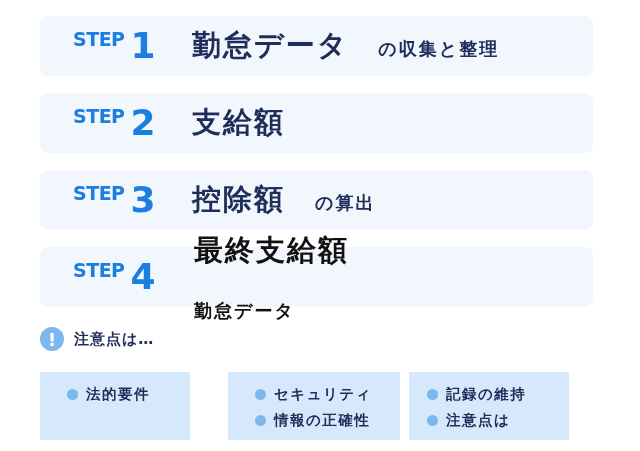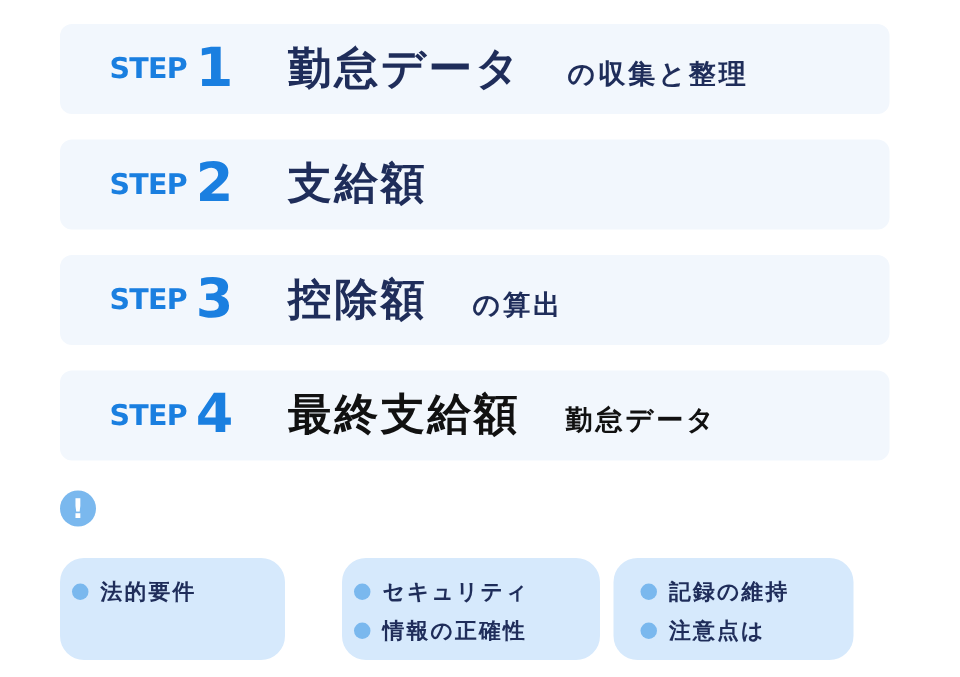--- a/index.html
+++ b/index.html
@@ -6,45 +6,45 @@
   body {
     width: 640px; height: 451px; background: #ffffff; position: relative; overflow: hidden;
     font-family: "DejaVu Sans", "Liberation Sans", sans-serif;
   }
   .step {
     position: absolute; left: 40px; width: 553px; height: 60px;
     background: #f2f7fd; border-radius: 8px;
     display: flex; align-items: center;
   }
   .step-label {
-    position: absolute; left: 33px; display: flex; align-items: center;
+    position: absolute; left: 33px; display: flex; align-items: flex-start;
     color: #1a7fe0; font-weight: bold;
   }
   .step-word { font-size: 19px; letter-spacing: -0.5px; margin-right: 6px; }
   .step-num { font-size: 36px; line-height: 1; }
   .step-title {
     position: absolute; left: 152px; display: flex; align-items: baseline;
     color: #1f2d5a; font-weight: bold; white-space: nowrap; gap: 28px;
   }
   .title-main { font-size: 29px; letter-spacing: 2px; }
   .title-sub { font-size: 18px; letter-spacing: 2px; margin-left: 2px; }
-  .step.dark .step-title { color: #111111; }
+  .step.dark .step-title { color: #111111; flex-direction: column; }
 
   .notice {
     position: absolute; left: 40px; top: 327px; display: flex; align-items: center;
   }
   .notice-icon {
     width: 24px; height: 24px; border-radius: 50%; background: #7ab8ee;
     color: #fff; font-weight: bold; font-size: 18px; display: flex; align-items: center; justify-content: center;
   }
   .notice-text { margin-left: 10px; color: #1f2d5a; font-weight: bold; font-size: 15px; letter-spacing: 1px; }
 
   .tip {
-    position: absolute; top: 372px; height: 68px; background: #d6e9fc; border-radius: 16px;
-    padding: 9px 0 0 8px; box-sizing: border-box;
+    position: absolute; top: 372px; height: 68px; background: #d6e9fc; border-radius: 1px;
+    padding: 9px 0 0 27px; box-sizing: border-box;
   }
   .tip-line { display: flex; align-items: center; height: 26px; color: #1f2d5a; font-weight: bold; font-size: 14.5px; letter-spacing: 1.5px; white-space: nowrap; }
   .bullet { width: 11px; height: 11px; border-radius: 50%; background: #7ab8ee; margin-right: 8px; flex: none; }
   .bullet.blank { background: transparent; }
 </style>
 </head>
 <body>
 
 <div class="step" style="top:16px">
   <div class="step-label">
@@ -84,20 +84,21 @@
     <span class="step-num">4</span>
   </div>
   <div class="step-title">
     <span class="title-main">最終支給額</span>
     <span class="title-sub">勤怠データ</span>
   </div>
 </div>
 
 <div class="notice">
   <div class="notice-icon">!</div>
+  <span class="notice-text">注意点は…</span>
 </div>
 
 <div class="tip" style="left:40px; width:150px;">
   <div class="tip-line">
       <span class="bullet"></span>
       <span>法的要件</span>
     </div>
 </div>
 
 <div class="tip" style="left:228px; width:172px;">

